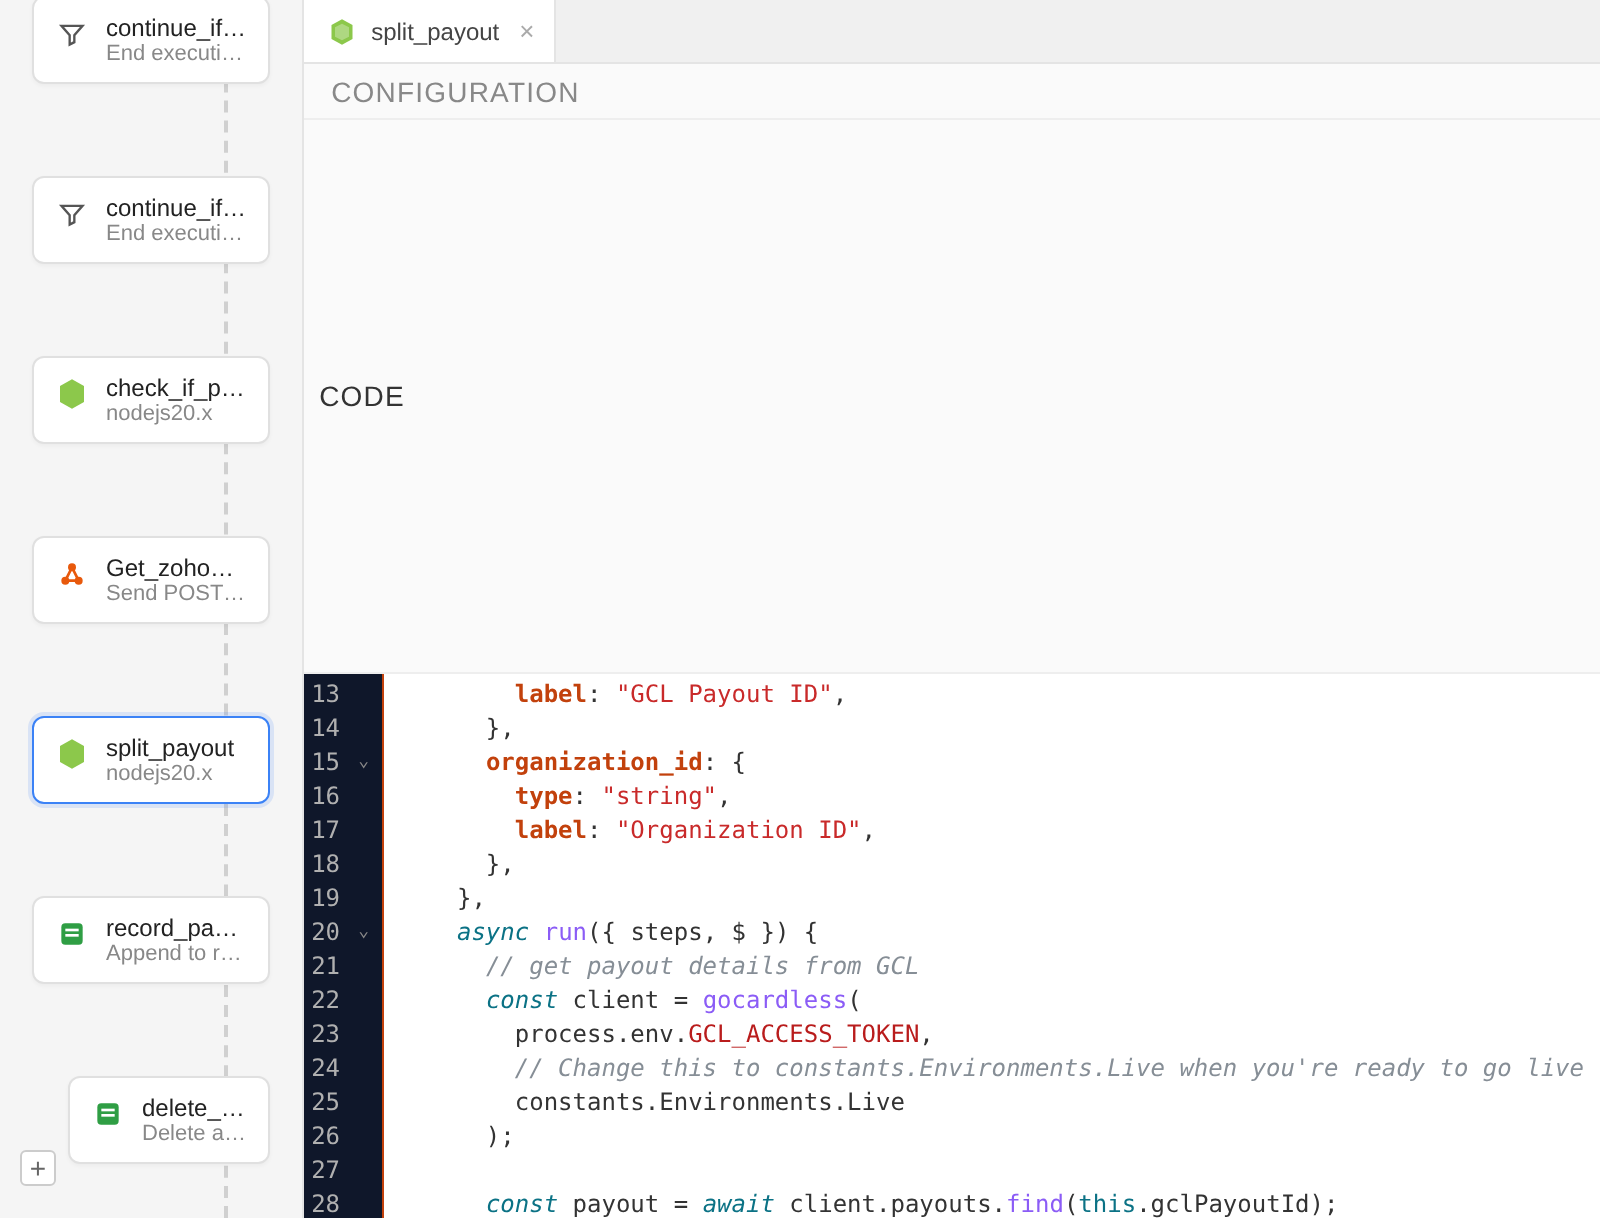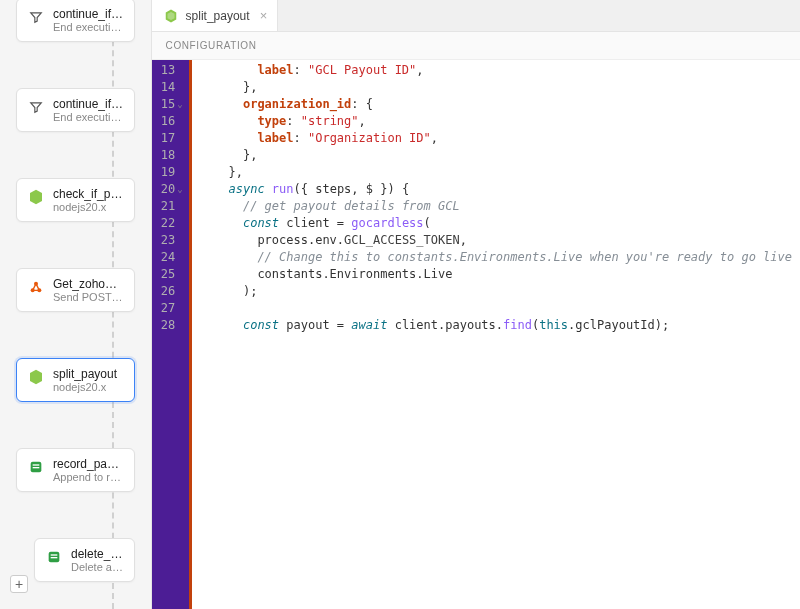--- a/index.html
+++ b/index.html
@@ -111,63 +111,63 @@
   display: flex;
   align-items: center;
   gap: 6px;
   font-size: 12px;
   color: #444;
 }
 .tab-close { color: #aaa; font-size: 13px; cursor: pointer; margin-left: 4px;}
 .section-header {
   height: 28px;
   padding: 0 14px;
-  font-size: 10px;
+  font-size: 14px;
   letter-spacing: 0.6px;
   color: #888;
   text-transform: uppercase;
   display: flex;
   align-items: center;
   border-bottom: 1px solid #eee;
   background: #fafafa;
 }
 .section-header.code { font-weight: 500; }
 .code-area {
   flex: 1;
   display: flex;
   overflow: hidden;
   font-family: "SF Mono", Menlo, Consolas, monospace;
   font-size: 12px;
   line-height: 17px;
   background: #fff;
 }
 .gutter {
   width: 40px;
-  text-align: center;
+  text-align: left;
   padding: 2px 8px 2px 4px;
   color: #b0b0b0;
-  background: #4c1d95;
+  background: #0f172a;
   user-select: none;
-  border-right: 3px solid #c2410c;
+  border-right: 1px solid #c2410c;
 }
 .gutter div { height: 17px; position: relative;}
 .fold { position: absolute; right: -2px; font-size: 9px; color: #888; }
 .code {
   flex: 1;
   padding: 2px 8px;
   white-space: pre;
   overflow: hidden;
   color: #333;
 }
 .code div { height: 17px; }
 .kw { color: #0b7285; font-style: italic; }
 .str { color: #c92a2a; }
 .cm { color: #868e96; font-style: italic; }
 .fn { color: #8b5cf6; }
-.id { color: #404040; }
+.id { color: #b91c1c; }
 .this { color: #0b7285; text-align: right; }
 .prop { color: #c2410c; font-weight: bold; }
 svg { display: block; }
 </style>
 </head>
 <body>
 
 <div class="sidebar">
   <div class="flow-line"></div>
   <div id="nodes">
@@ -266,20 +266,21 @@
         <svg width="14" height="14" viewBox="0 0 24 24">
             <path fill="#8cc84b" d="M12 1 3 6v12l9 5 9-5V6z"></path>
             <path fill="#fff" d="M12 5 6 8v8l6 3 6-3V8z" opacity=".3"></path>
           </svg>
       </span>
       <span>split_payout</span>
       <span class="tab-close">×</span>
     </div>
   </div>
   <div class="section-header">CONFIGURATION</div>
+  <div class="section-header code">CODE</div>
   <div class="code-area">
     <div class="gutter" id="gutter">
         <div>13</div>
         <div>14</div>
         <div>15<span class="fold">⌄</span></div>
         <div>16</div>
         <div>17</div>
         <div>18</div>
         <div>19</div>
         <div>20<span class="fold">⌄</span></div>

